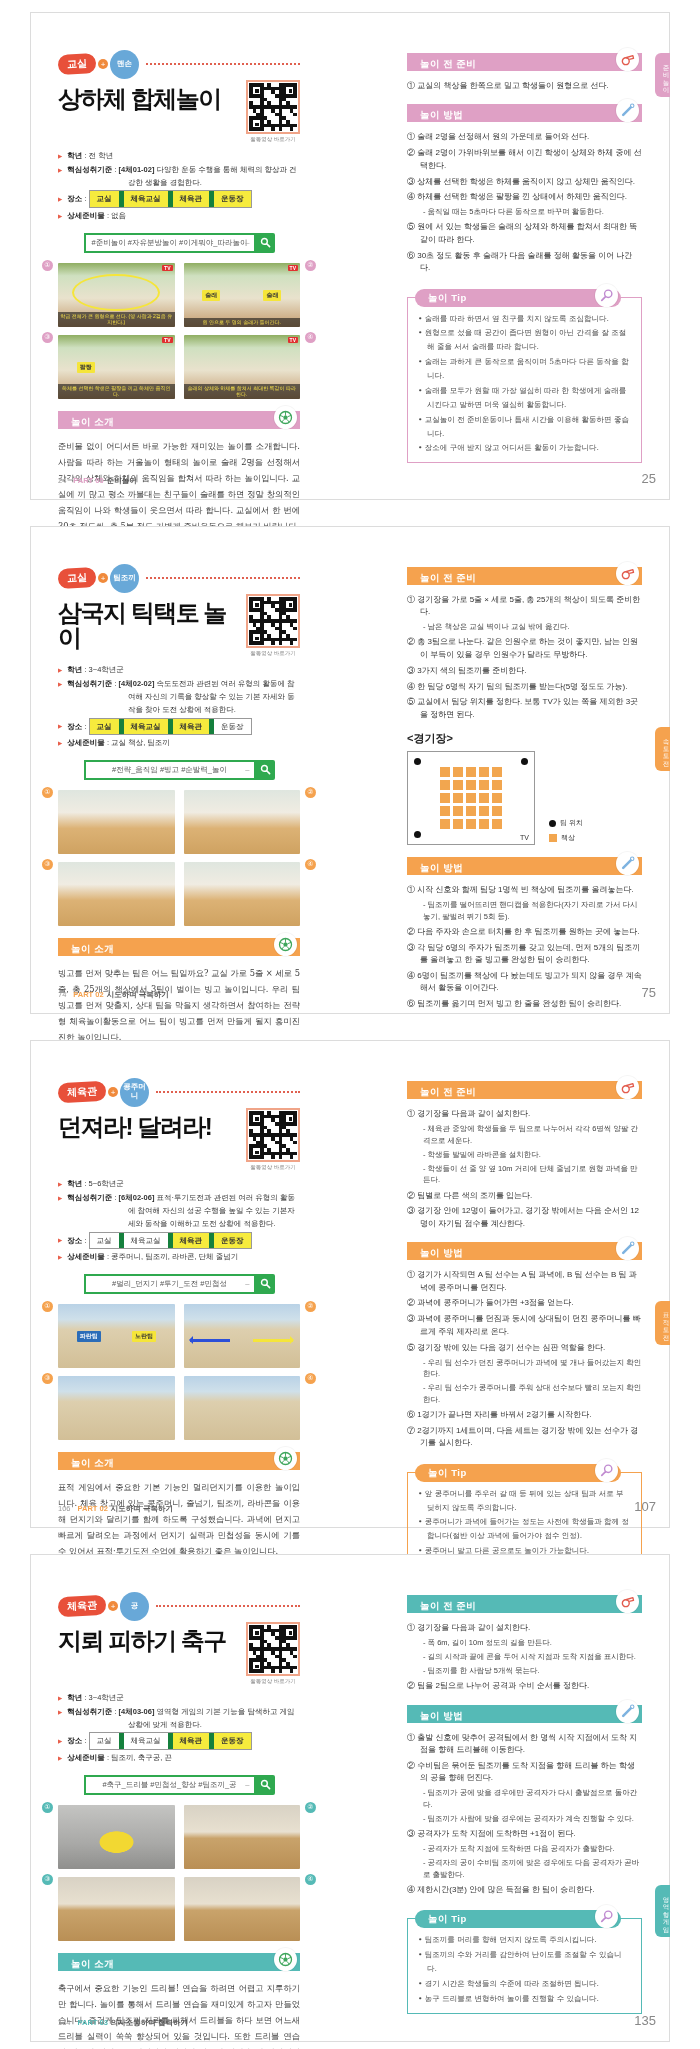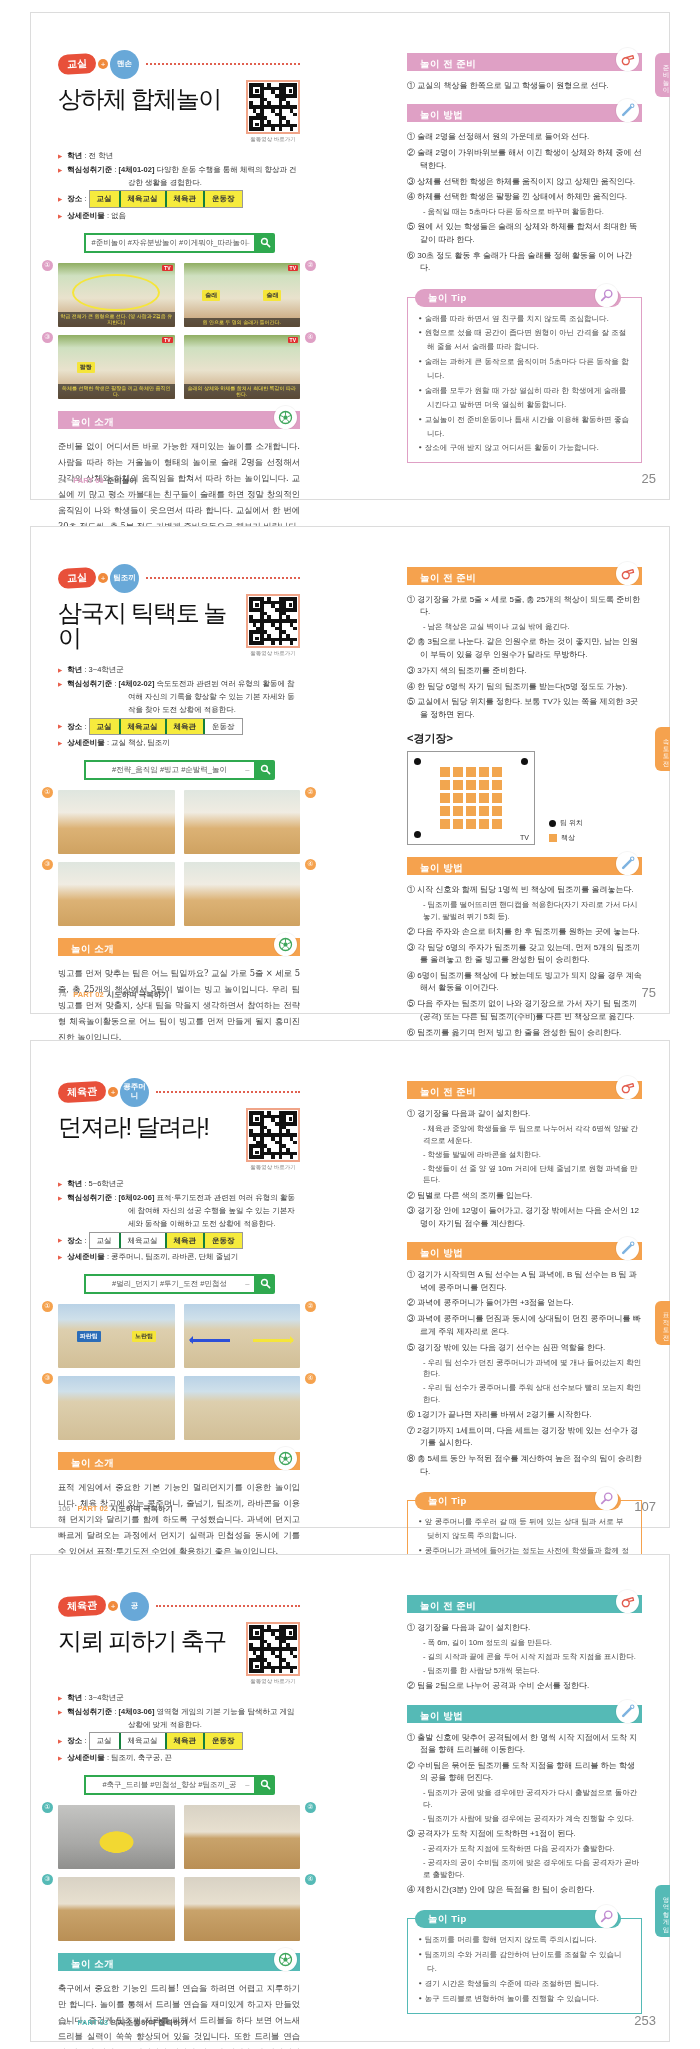--- a/index.html
+++ b/index.html
@@ -12,35 +12,35 @@
 
   
   .badges{display:flex;align-items:center;height:26px;}
   .badge-place{background:#E8503A;color:#fff;border-radius:14px;padding:3px 9px;font-size:10px;font-weight:bold;transform:rotate(-3deg);white-space:nowrap;}
   .badge-plus{width:10px;height:10px;background:#F08A3C;color:#fff;border-radius:50%;font-size:8px;display:flex;align-items:center;justify-content:center;margin:0 2px;flex:none;}
   .badge-tool{background:#68A8D8;color:#fff;border-radius:50%;width:27px;height:27px;display:flex;align-items:center;justify-content:center;font-size:7.5px;font-weight:bold;text-align:center;line-height:1.15;flex:none;padding:1px;}
   .dotline{flex:1;border-top:2.5px dotted #E0604F;margin-left:7px;height:0;}
 
   
   .title-row{display:flex;justify-content:space-between;align-items:flex-start;margin-top:7px;}
-  .title{font-size:24px;font-weight:400;letter-spacing:-1.5px;margin:2px 0 0;line-height:1.05;color:#111;}
+  .title{font-size:24px;font-weight:700;letter-spacing:-1.5px;margin:2px 0 0;line-height:1.05;color:#111;}
   .qr-wrap{width:54px;flex:none;margin-top:-4px;}
   .qr{width:48px;height:48px;border:2px solid #F0A488;padding:1px;background:#fff;margin:0 auto;}
   .qr svg{width:100%;height:100%;display:block;shape-rendering:crispEdges;}
   .qr-cap{font-size:5.5px;color:#888;text-align:center;margin-top:2px;white-space:nowrap;}
 
   
   .meta{margin-top:6px;font-size:7.5px;line-height:1.75;color:#333;}
   .meta-row{padding-left:9px;text-indent:-9px;margin-bottom:1px;}
   .meta-row.standard{padding-left:70px;text-indent:-70px;}
   .arrow{color:#E8604C;font-size:5.5px;margin-right:3px;}
   .meta-label{font-weight:bold;color:#222;}
   .std-code{font-weight:bold;}
   .place-cells{display:inline-flex;border:1px solid #999;vertical-align:middle;text-indent:0;}
-  .place-cell{padding:1px 7px;font-size:7.5px;border-left:2px solid #15803d;background:#fff;color:#333;}
+  .place-cell{padding:1px 7px;font-size:7.5px;border-left:5px solid #15803d;background:#fff;color:#333;}
   .place-cell:first-child{border-left:none;}
   .place-cell.active{background:#F6EB3D;font-weight:bold;}
 
   
   .search{display:flex;justify-content:center;margin:11px 0 4px;}
   .search-box{display:flex;align-items:center;justify-content:center;border:2px solid #2FA94F;height:16px;width:168px;font-size:7.5px;color:#555;position:relative;background:#fff;}
   .search-cursor{position:absolute;right:4px;color:#999;}
   .search-btn{width:19px;height:20px;background:#2FA94F;display:flex;align-items:center;justify-content:center;border-radius:0 2px 2px 0;}
   .search-btn svg{width:11px;height:11px;}
 
@@ -646,21 +646,20 @@
             <circle cx="11.4" cy="2.6" r="1.6" fill="none" stroke="#7EB3E0" stroke-width="1"></circle>
           </svg>
         </span>
       </div>
       <div class="list">
           <div class="item">① 시작 신호와 함께 팀당 1명씩 빈 책상에 팀조끼를 올려놓는다.</div>
           <div class="sub">- 팀조끼를 떨어뜨리면 핸디캡을 적용한다(자기 자리로 가서 다시 놓기, 팔벌려 뛰기 5회 등).</div>
           <div class="item">② 다음 주자와 손으로 터치를 한 후 팀조끼를 원하는 곳에 놓는다.</div>
           <div class="item">③ 각 팀당 6명의 주자가 팀조끼를 갖고 있는데, 먼저 5개의 팀조끼를 올려놓고 한 줄 빙고를 완성한 팀이 승리한다.</div>
           <div class="item">④ 6명이 팀조끼를 책상에 다 놨는데도 빙고가 되지 않을 경우 계속해서 활동을 이어간다.</div>
-          <div class="item">⑤ 다음 주자는 팀조끼 없이 나와 경기장으로 가서 자기 팀 팀조끼(공격) 또는 다른 팀 팀조끼(수비)를 다른 빈 책상으로 옮긴다.</div>
           <div class="item">⑥ 팀조끼를 옮기며 먼저 빙고 한 줄을 완성한 팀이 승리한다.</div>
         </div>
 
       <div class="footer-right">75</div>
     </div>
   </section>
 
   <section class="spread" style="--theme: #F5A24E; --tabtop: 260px;">
     <div class="tab">표적도전</div>
 
@@ -888,21 +887,20 @@
       </div>
       <div class="list">
           <div class="item">① 경기가 시작되면 A 팀 선수는 A 팀 과녁에, B 팀 선수는 B 팀 과녁에 콩주머니를 던진다.</div>
           <div class="item">② 과녁에 콩주머니가 들어가면 +3점을 얻는다.</div>
           <div class="item">③ 과녁에 콩주머니를 던짐과 동시에 상대팀이 던진 콩주머니를 빠르게 주워 제자리로 온다.</div>
           <div class="item">⑤ 경기장 밖에 있는 다음 경기 선수는 심판 역할을 한다.</div>
           <div class="sub">- 우리 팀 선수가 던진 콩주머니가 과녁에 몇 개나 들어갔는지 확인한다.</div>
           <div class="sub">- 우리 팀 선수가 콩주머니를 주워 상대 선수보다 빨리 오는지 확인한다.</div>
           <div class="item">⑥ 1경기가 끝나면 자리를 바꿔서 2경기를 시작한다.</div>
           <div class="item">⑦ 2경기까지 1세트이며, 다음 세트는 경기장 밖에 있는 선수가 경기를 실시한다.</div>
-          <div class="item">⑧ 총 5세트 동안 누적된 점수를 계산하여 높은 점수의 팀이 승리한다.</div>
         </div>
 
       <div class="tip">
         <div class="tip-band">
           <span class="band-label">놀이 Tip</span>
           <span class="band-icon">
             <svg viewBox="0 0 14 14">
               <circle cx="8.6" cy="5.4" r="3.4" fill="none" stroke="#C08BD0" stroke-width="1.3"></circle>
               <line x1="6.1" y1="8" x2="2.6" y2="11.5" stroke="#C08BD0" stroke-width="1.6" stroke-linecap="round"></line>
             </svg>
@@ -1162,16 +1160,16 @@
           </span>
         </div>
         <div class="tip-body">
             <div class="tip-item">• 팀조끼를 머리를 향해 던지지 않도록 주의시킵니다.</div>
             <div class="tip-item">• 팀조끼의 수와 거리를 감안하여 난이도를 조절할 수 있습니다.</div>
             <div class="tip-item">• 경기 시간은 학생들의 수준에 따라 조절하면 됩니다.</div>
             <div class="tip-item">• 농구 드리블로 변형하여 놀이를 진행할 수 있습니다.</div>
           </div>
       </div>
 
-      <div class="footer-right">253</div>
+      <div class="footer-right">135</div>
     </div>
   </section>
 </div>
 
 </body></html>

